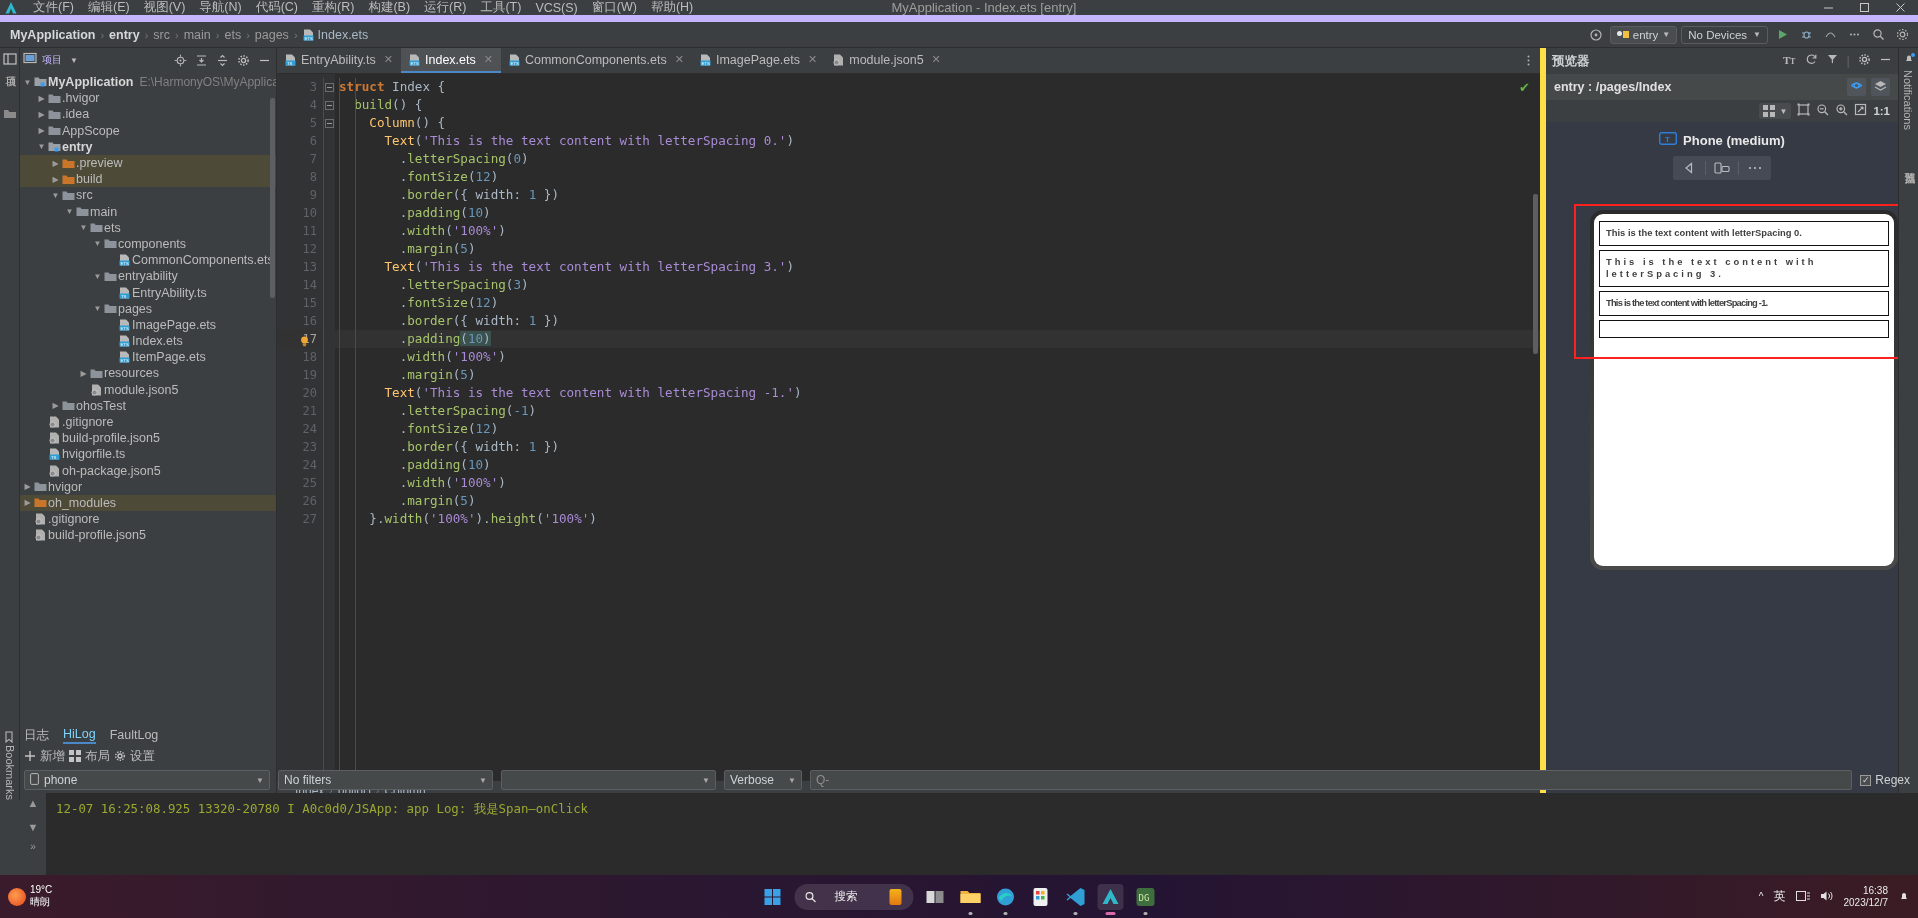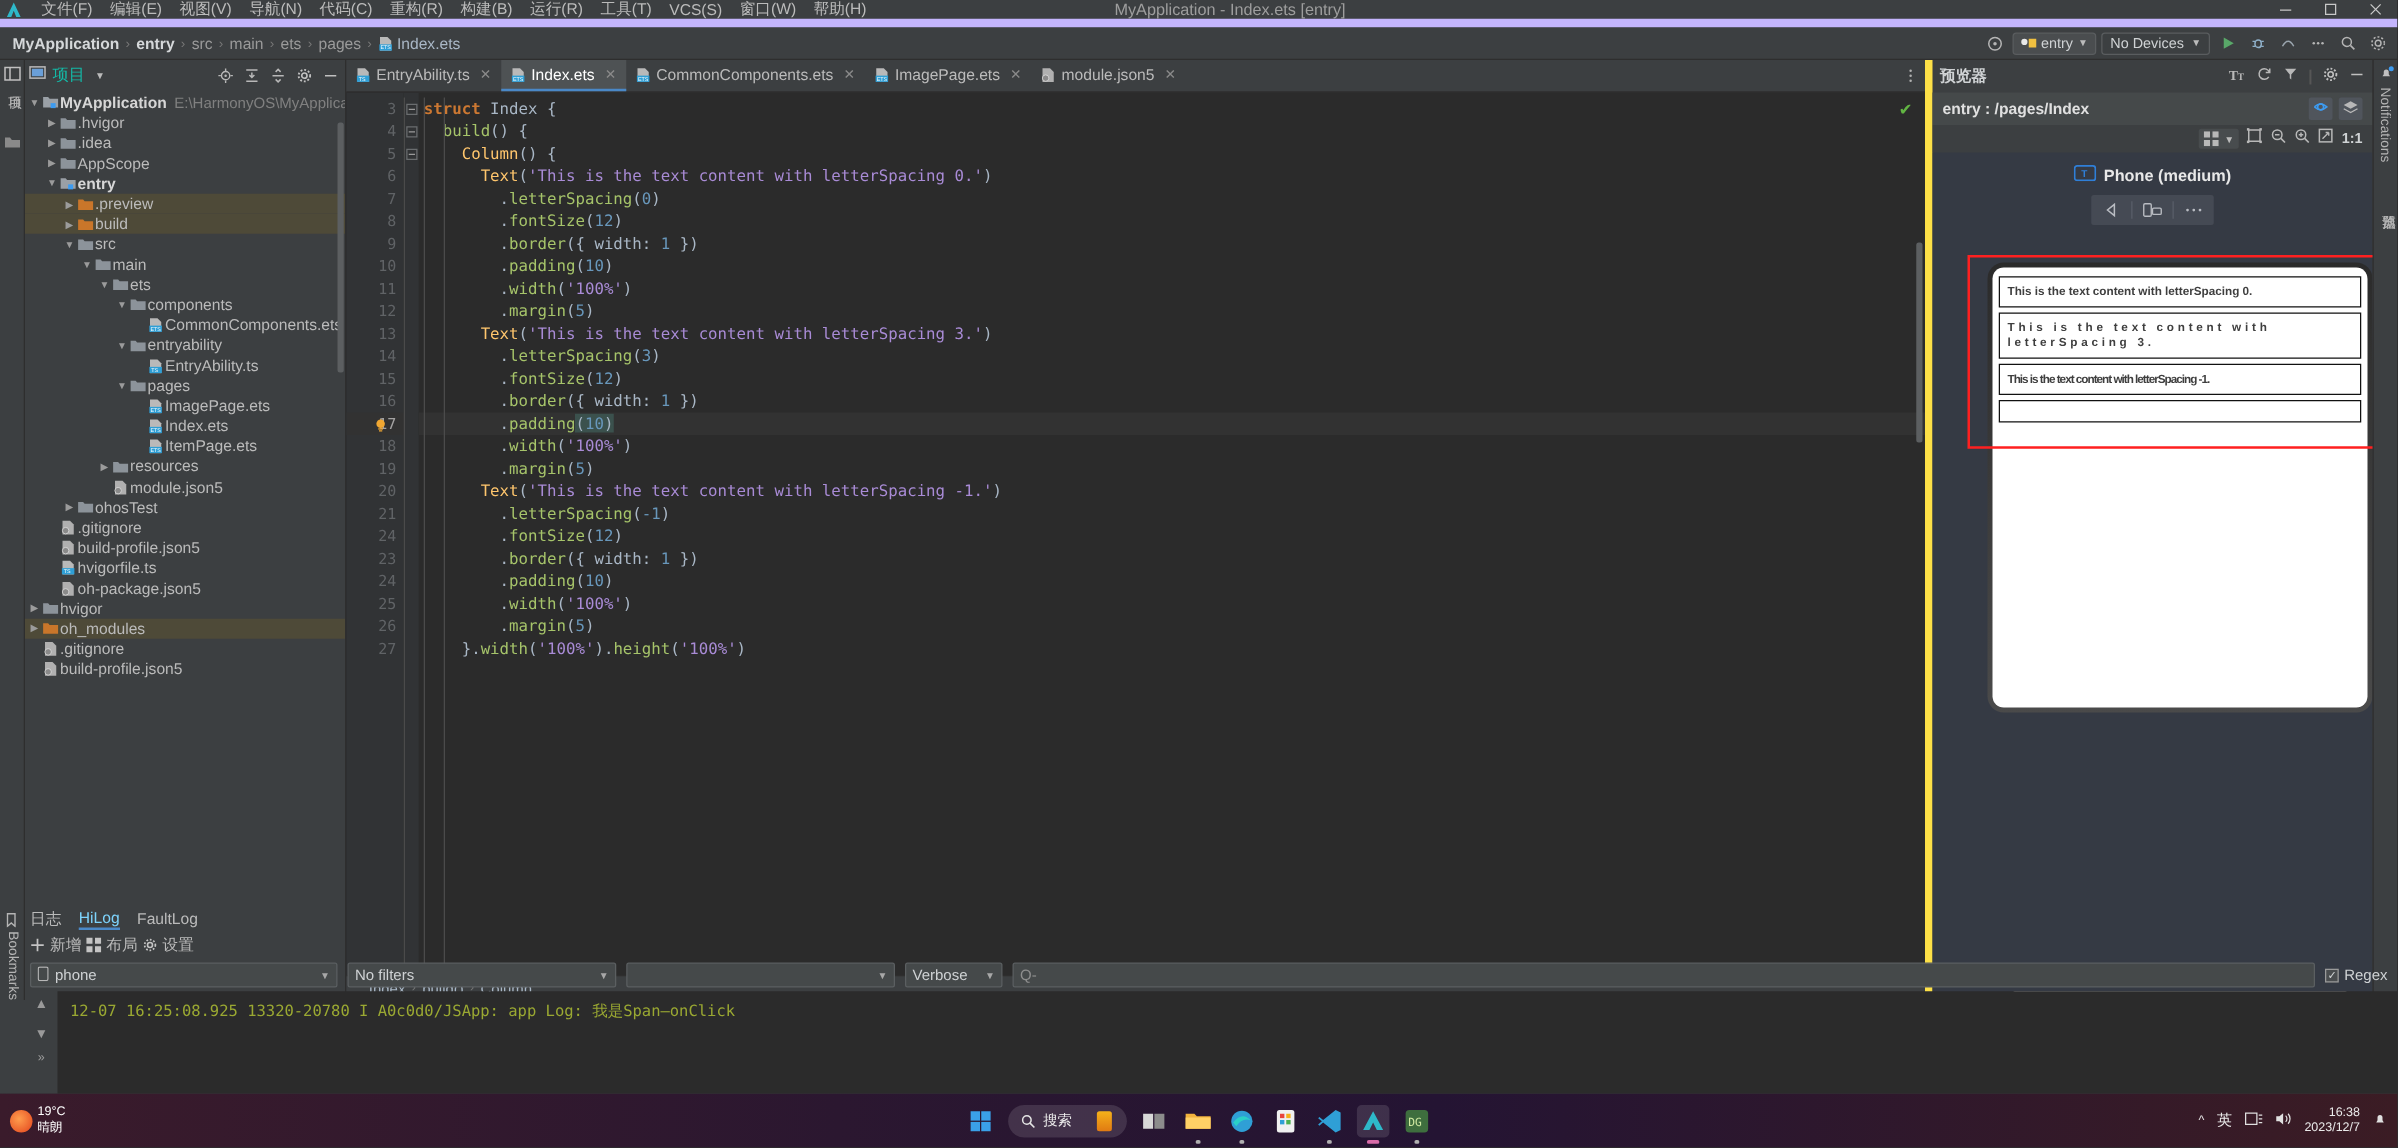--- a/index.html
+++ b/index.html
@@ -37,21 +37,21 @@
 
   
   #leftrail{ width:20px; background:#3c3f41; border-right:1px solid #2e2e2e; position:relative;}
   .rail-lbl{ position:absolute; writing-mode:vertical-rl; font-size:11px; color:#b5b5b5;
      left:3px; top:4px; letter-spacing:0px;}
   .rail-ic{ position:absolute; left:3px; width:14px; height:14px;}
 
   
   #project{ width:257px; background:#3c3f41; display:flex; flex-direction:column; border-right:1px solid #2e2e2e;}
   #proj-head{ height:24px; display:flex; align-items:center; padding:0 3px; gap:3px;}
-  #proj-head .t{ font-size:13px; color:#14b8a6; margin-left:2px;}
+  #proj-head .t{ font-size:10px; color:#c4b5fd; margin-left:2px;}
   #proj-head .sp{ margin-left:auto;}
   #proj-head .hi{ width:18px; height:18px; display:flex; align-items:center; justify-content:center;}
   #tree{ flex:1; background:#3c3f41; overflow:hidden; position:relative; font-size:12.5px; padding-top:2px;}
   .row{ height:16.2px; display:flex; align-items:center; white-space:nowrap; color:#bbbbbb; padding-left:2px;}
   .row.sel{ background:#4e4a38;}
   .arr{ width:11px; color:#9b9b9b; font-size:8px; display:inline-flex; justify-content:center; flex:0 0 11px;}
   .ico{ width:15px; flex:0 0 15px; display:inline-flex; align-items:center; justify-content:center;}
   .lbl{ color:#bbbbbb;}
   .lbl.bold{ font-weight:bold; color:#d6d6d6;}
   .path{ color:#808080; margin-left:6px; font-size:12px; overflow:hidden;}
@@ -154,21 +154,21 @@
      background:linear-gradient(90deg,#3a1b2b 0%,#2b1730 35%,#241433 60%,#3b1c24 100%);}
   #tb-inner{ position:relative; height:43px; display:flex; align-items:center;}
   #tb-weather{ display:flex; align-items:center; gap:4px; margin-left:8px; color:#fff; font-size:10px;}
   #tb-weather .sun{ width:18px; height:18px; border-radius:50%;
      background:radial-gradient(circle at 40% 40%,#ff9d4d,#e2431d);}
   #tb-center{ position:absolute; left:50%; transform:translateX(-50%); display:flex; align-items:center; gap:9px;}
   .tbi{ width:26px; height:26px; border-radius:4px; display:flex; align-items:center; justify-content:center; position:relative;}
   .tbdot{ position:absolute; bottom:-5px; left:50%; transform:translateX(-50%); width:4px; height:3px;
      background:#b0b0b0; border-radius:2px;}
   #searchpill{ height:26px; border-radius:13px; background:rgba(255,255,255,0.12); display:flex; align-items:center;
-     gap:6px; padding:0 12px 0 10px; color:#ededed; font-size:11.5px;}
+     gap:18px; padding:0 12px 0 10px; color:#ededed; font-size:11.5px;}
   #tb-right{ position:absolute; right:8px; display:flex; align-items:center; gap:10px; color:#eaeaea; font-size:10px;}
   #tb-clock{ text-align:right; line-height:1.2;}
 </style>
 </head>
 <body>
 
 <div id="titlebar">
   <div class="logo-tri">
     <svg width="14" height="14" viewBox="0 0 14 14">
         <path d="M7 1 L12.5 12.5 L9 12.5 L7 7.5 L5 12.5 L1.5 12.5 Z" fill="#2eb8c9"></path>

